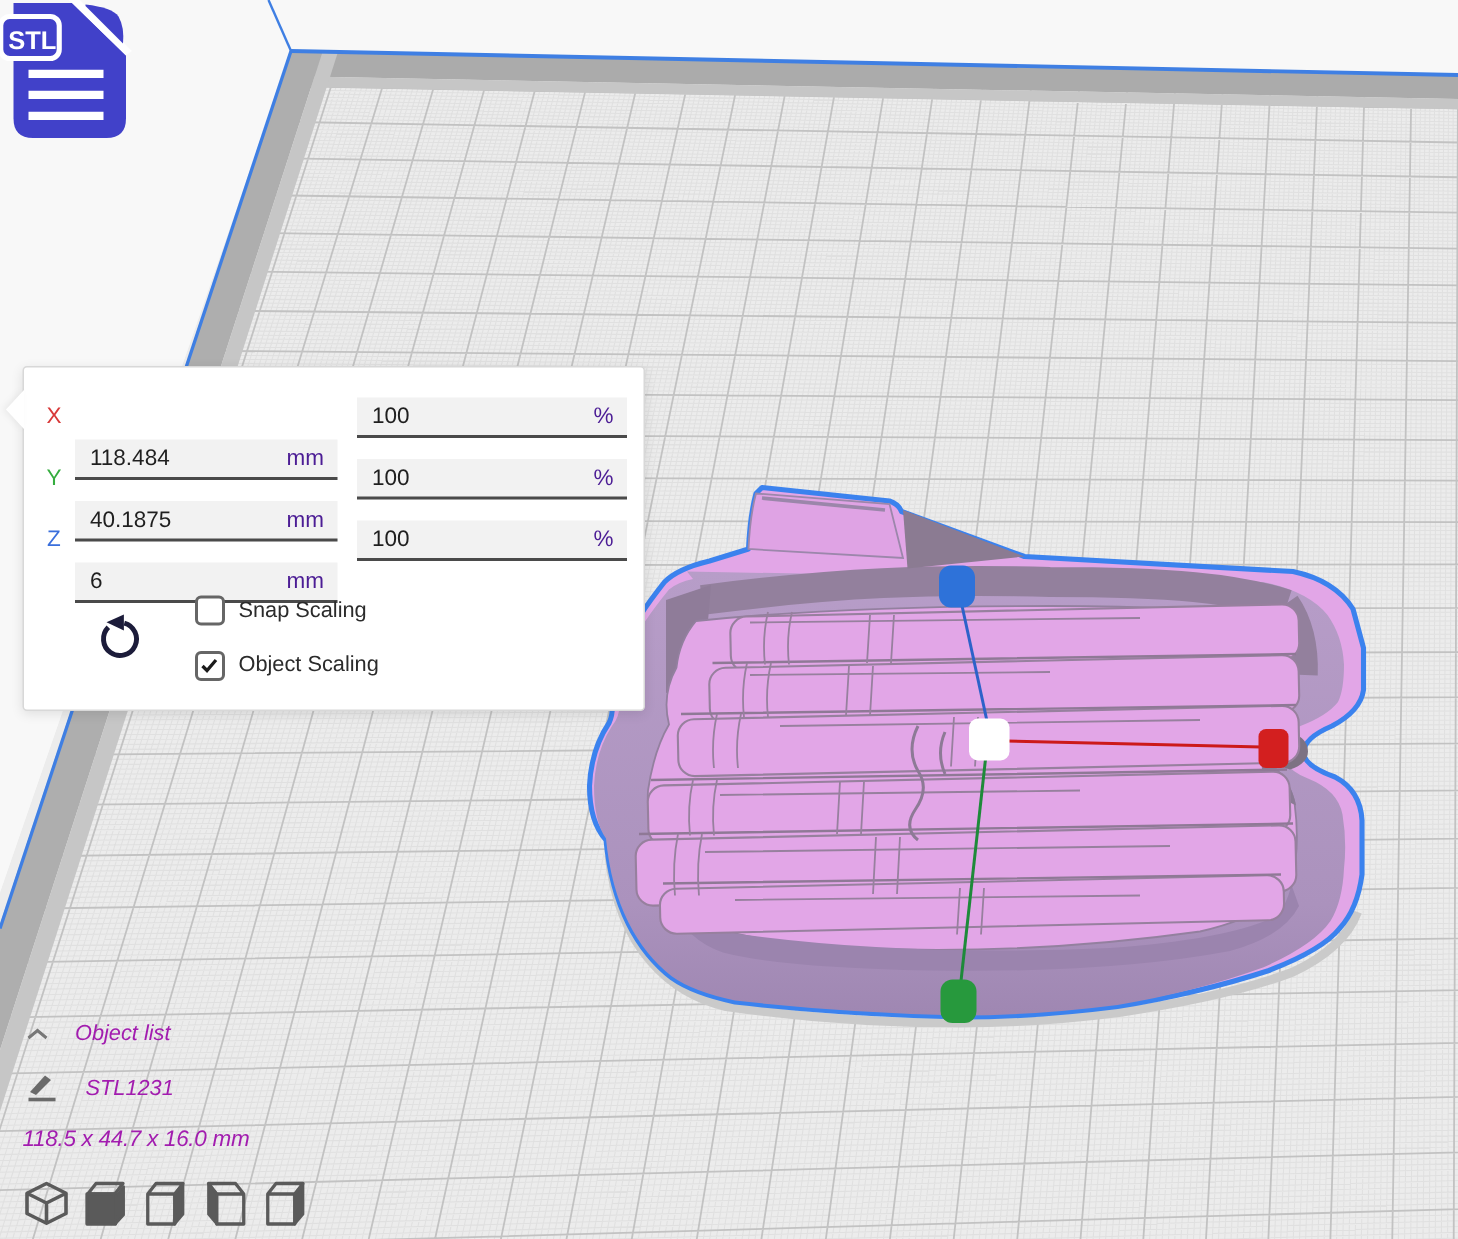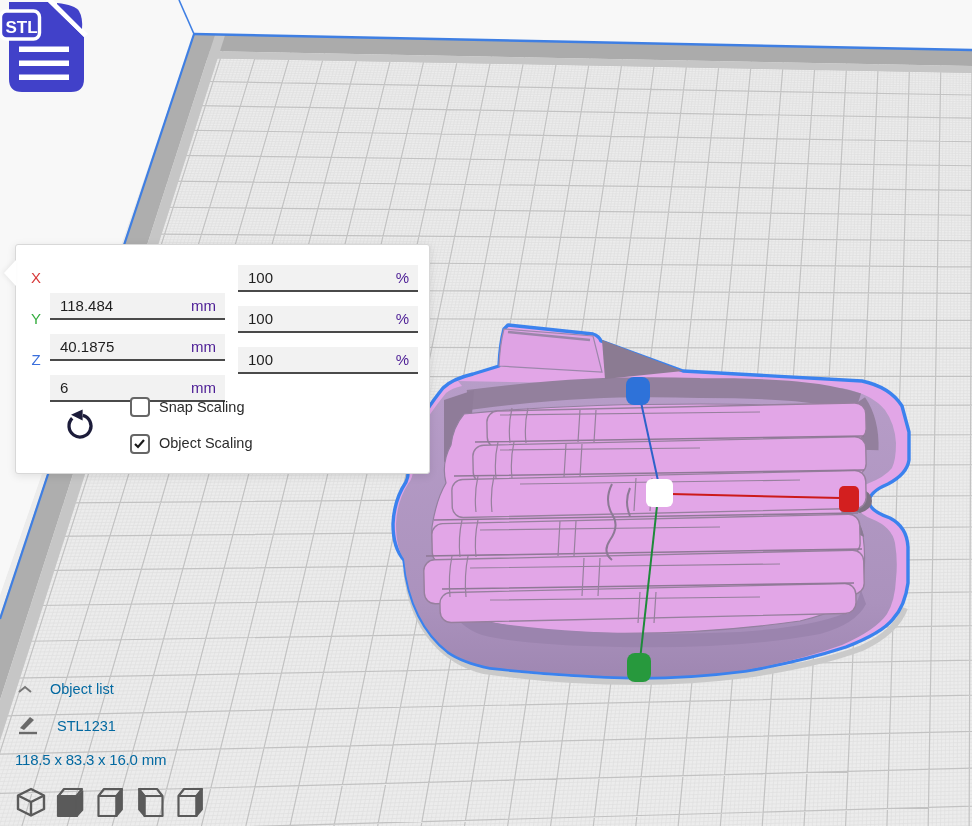--- a/index.html
+++ b/index.html
@@ -14,21 +14,21 @@
 .axis { position:absolute; left:13px; top:4px; font-size:15px; width:14px; text-align:center; font-weight:normal; }
 .field { position:absolute; top:0; height:27px; background:#f2f2f2;
   border-bottom:2px solid #4a4a4a; font-size:15px; color:#1f1f1f; }
 .field .val { position:absolute; left:10px; top:4px; }
 .field .unit { position:absolute; right:9px; top:4px; color:#4c1d95; }
 .f1 { left:34px; width:175px;margin-top:28px; }
 .f2 { left:222px; width:180px;text-decoration:underline; }
 .cb { position:absolute; width:20px; height:20px; background:#fff;
   border:2px solid #666; border-radius:4px; }
 .cblabel { position:absolute; font-size:14.5px; color:#2b2b2b; }
-.glabel { position:absolute; color:#0369a1; font-size:14.5px; }
+.glabel { position:absolute; color:#a21caf; font-size:14.5px;font-style:italic; }
 </style></head>
 <body>
 <svg id="plate" width="972" height="826" viewBox="0 0 972 826" style="position:absolute;left:0;top:0">
 <defs>
       <clipPath id="plateclip">
         <path d="M194 34 L972 50 L972 826 L-80 826 Z"></path>
       </clipPath>
     </defs>
 <g clip-path="url(#plateclip)">
 <path d="M194 34 L972 50 L972 826 L-80 826 Z" fill="#ececec"></path>
@@ -160,21 +160,21 @@
 </svg>
 <svg width="20" height="14" viewBox="0 0 20 14" style="position:absolute;left:16px;top:683px">
   <path d="M3 9 L9 4 L15 9" stroke="#777" stroke-width="2" fill="none"></path>
 </svg>
 <span class="glabel" style="left:50px;top:681px">Object list</span>
 <svg width="26" height="24" viewBox="0 0 26 24" style="position:absolute;left:16px;top:712px">
   <path d="M4 16 L14 5 L18 8 L8 18 Z" fill="#6a6a6a"></path>
   <path d="M3 21 L21 21" stroke="#6a6a6a" stroke-width="2.4"></path>
 </svg>
 <span class="glabel" style="left:57px;top:718px">STL1231</span>
-<span class="glabel" style="left:15px;top:751px;font-size:15px;letter-spacing:-0.2px">118.5 x 83.3 x 16.0 mm</span>
+<span class="glabel" style="left:15px;top:751px;font-size:15px;letter-spacing:-0.2px">118.5 x 44.7 x 16.0 mm</span>
 <svg width="210" height="36" viewBox="0 0 210 36" style="position:absolute;left:14px;top:786px">
 <g stroke="#5a5a5a" stroke-width="2.4" fill="none" stroke-linejoin="round">
  <path d="M17 3 L30 9.5 L30 23 L17 29.5 L4 23 L4 9.5 Z M4 9.5 L17 16 L30 9.5 M17 16 L17 29.5"></path>
 </g>
 <g transform="translate(40,0)">
  <path d="M10 3 L28 3 L22.5 10 L4.5 10 Z" fill="none" stroke="#5a5a5a" stroke-width="2.2" stroke-linejoin="round"></path>
  <path d="M4 10 L23 10 L23 30 L4 30 Z" fill="#5a5a5a" stroke="#5a5a5a" stroke-width="2.2" stroke-linejoin="round"></path>
  <path d="M23 12 L28.5 5 L28.5 24 L23 30 Z" fill="#5a5a5a" stroke="#5a5a5a" stroke-width="1.6" stroke-linejoin="round"></path>
 </g>
 <g transform="translate(80,0)">

